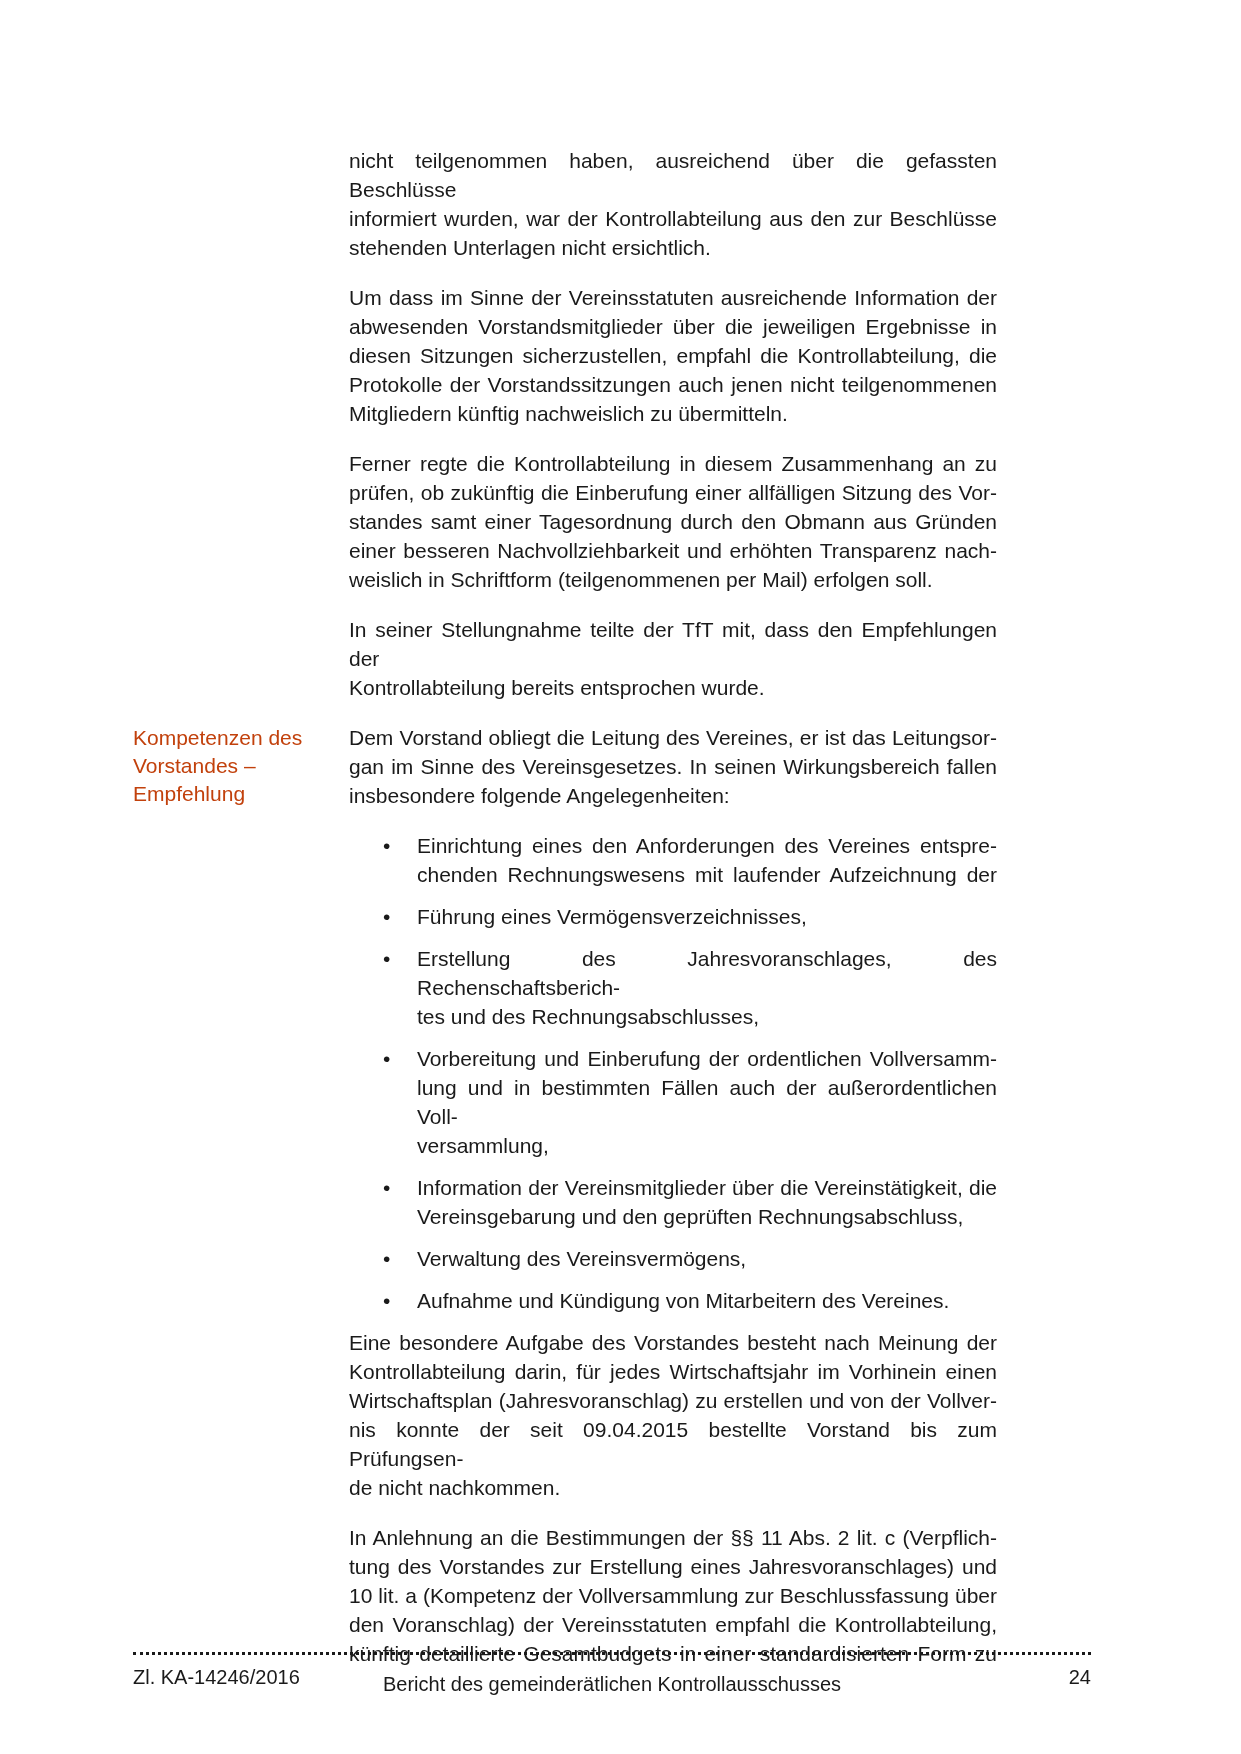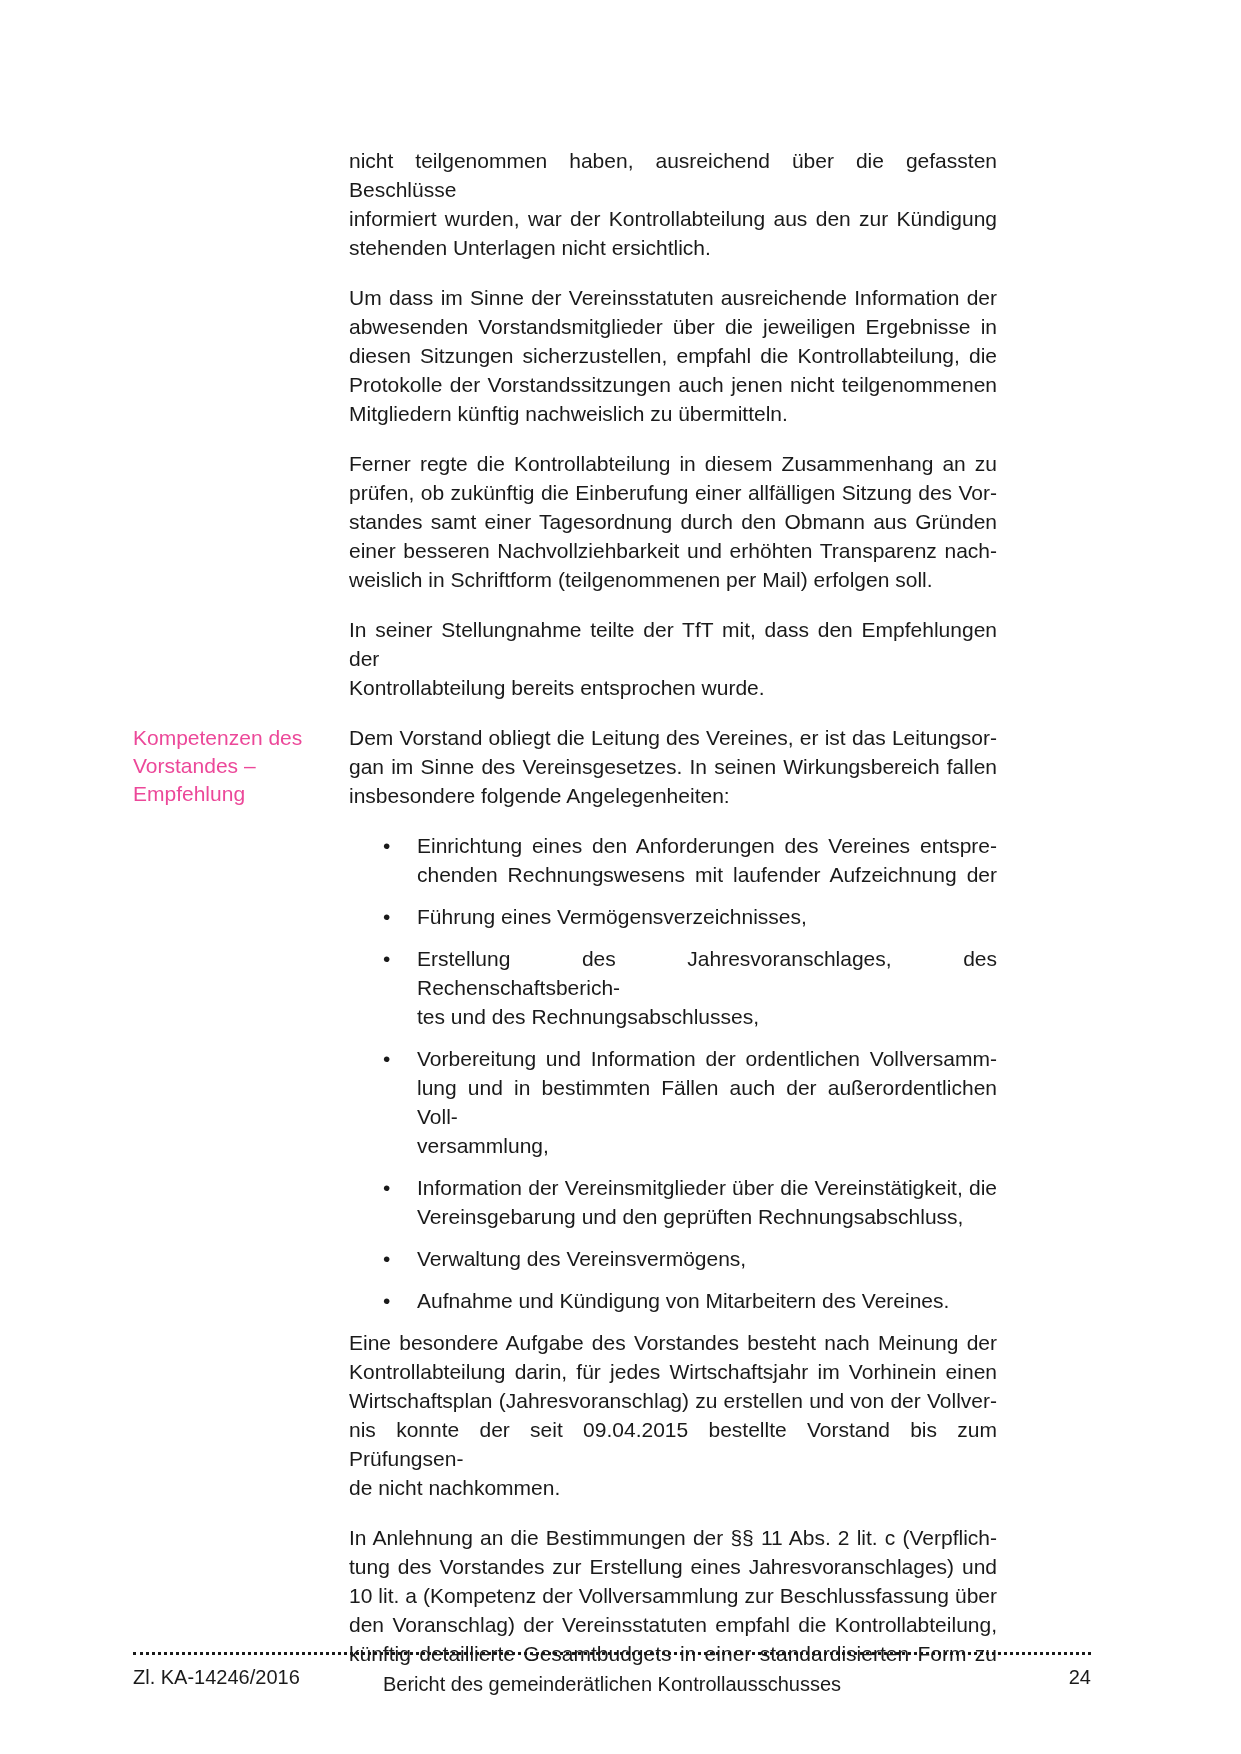--- a/index.html
+++ b/index.html
@@ -73,21 +73,21 @@
 </style>
 </head>
 <body style="background: rgb(255, 255, 255); color: rgb(26, 26, 26);">
 
 <div class="page">
 
   <div class="text-column">
 
   <div class="block paragraph">
         <div class="line">nicht teilgenommen haben, ausreichend über die gefassten Beschlüsse</div>
-        <div class="line">informiert wurden, war der Kontrollabteilung aus den zur Kündigung</div>
+        <div class="line">informiert wurden, war der Kontrollabteilung aus den zur Beschlüsse</div>
         <div class="line last">stehenden Unterlagen nicht ersichtlich.</div>
       </div>
       <div class="block paragraph">
         <div class="line">Um dass im Sinne der Vereinsstatuten ausreichende Information der</div>
         <div class="line">abwesenden Vorstandsmitglieder über die jeweiligen Ergebnisse in</div>
         <div class="line">diesen Sitzungen sicherzustellen, empfahl die Kontrollabteilung, die</div>
         <div class="line">Protokolle der Vorstandssitzungen auch jenen nicht teilgenommenen</div>
         <div class="line last">Mitgliedern künftig nachweislich zu übermitteln.</div>
       </div>
       <div class="block paragraph">
@@ -95,21 +95,21 @@
         <div class="line">prüfen, ob zukünftig die Einberufung einer allfälligen Sitzung des Vor-</div>
         <div class="line">standes samt einer Tagesordnung durch den Obmann aus Gründen</div>
         <div class="line">einer besseren Nachvollziehbarkeit und erhöhten Transparenz nach-</div>
         <div class="line last">weislich in Schriftform (teilgenommenen per Mail) erfolgen soll.</div>
       </div>
       <div class="block paragraph">
         <div class="line">In seiner Stellungnahme teilte der TfT mit, dass den Empfehlungen der</div>
         <div class="line last">Kontrollabteilung bereits entsprochen wurde.</div>
       </div>
       <div class="block paragraph">
-        <div class="margin-note" style="color: #ec4899;">
+        <div class="margin-note" style="color: #c2410c;">
           <div class="line">Kompetenzen des</div>
           <div class="line">Vorstandes –</div>
           <div class="line">Empfehlung</div>
         </div>
         <div class="line">Dem Vorstand obliegt die Leitung des Vereines, er ist das Leitungsor-</div>
         <div class="line">gan im Sinne des Vereinsgesetzes. In seinen Wirkungsbereich fallen</div>
         <div class="line last">insbesondere folgende Angelegenheiten:</div>
       </div>
       <div class="block bullet">
         <span class="bullet-marker">•</span>
@@ -127,21 +127,21 @@
       <div class="block bullet">
         <span class="bullet-marker">•</span>
         <div>
           <div class="line">Erstellung des Jahresvoranschlages, des Rechenschaftsberich-</div>
           <div class="line last">tes und des Rechnungsabschlusses,</div>
         </div>
       </div>
       <div class="block bullet">
         <span class="bullet-marker">•</span>
         <div>
-          <div class="line">Vorbereitung und Information der ordentlichen Vollversamm-</div>
+          <div class="line">Vorbereitung und Einberufung der ordentlichen Vollversamm-</div>
           <div class="line">lung und in bestimmten Fällen auch der außerordentlichen Voll-</div>
           <div class="line last">versammlung,</div>
         </div>
       </div>
       <div class="block bullet">
         <span class="bullet-marker">•</span>
         <div>
           <div class="line">Information der Vereinsmitglieder über die Vereinstätigkeit, die</div>
           <div class="line last">Vereinsgebarung und den geprüften Rechnungsabschluss,</div>
         </div>

